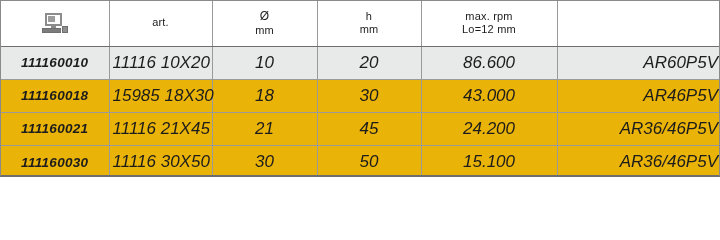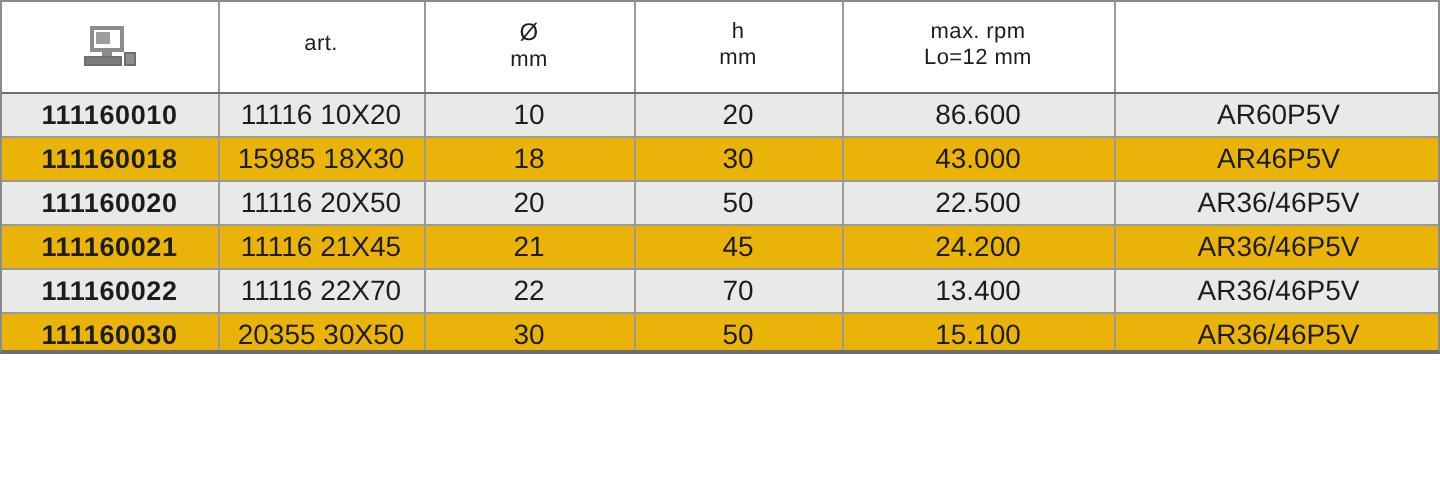--- a/index.html
+++ b/index.html
@@ -91,35 +91,35 @@
   .pc-icon .tower {
     position: absolute;
     left: 20px; top: 13px;
     width: 6px; height: 7px;
     background: #8f8f8f;
     border: 1px solid #6f6f6f;
     box-sizing: border-box;
   }
 
   
-  tbody tr { height: 19px; }
+  tbody tr { height: 19px; font-style: italic; }
   tbody tr.shaded td { background: #e8e9e9; }
   tbody tr.plain  td { background: #eab308; }
 
   tbody td {
     border-right: 1px solid #9a9a9a;
     border-bottom: 1px solid #9a9a9a;
-    font-size: 14px;
+    font-size: 17px;
     color: #1c1c1c;
     text-align: center;
     vertical-align: middle;
     padding: 0 3px;
     white-space: nowrap;
   }
-  tbody td:last-child { border-right: none; }
+  tbody td:last-child { border-right: none; text-align: right; }
   tbody tr:last-child td { border-bottom: none; }
 
   td.code {
     font-weight: bold;
     font-size: 13.5px;
     letter-spacing: 0.3px;
   }
 
   
   .frame {
@@ -197,47 +197,31 @@
           <td>AR60P5V</td>
         </tr>
         <tr class="plain">
           <td class="code">111160018</td>
           <td>15985 18X30</td>
           <td>18</td>
           <td>30</td>
           <td>43.000</td>
           <td>AR46P5V</td>
         </tr>
-        <tr class="shaded">
-          <td class="code">111160020</td>
-          <td>11116 20X50</td>
-          <td>20</td>
-          <td>50</td>
-          <td>22.500</td>
-          <td>AR36/46P5V</td>
-        </tr>
         <tr class="plain">
           <td class="code">111160021</td>
           <td>11116 21X45</td>
           <td>21</td>
           <td>45</td>
           <td>24.200</td>
           <td>AR36/46P5V</td>
         </tr>
-        <tr class="shaded">
-          <td class="code">111160022</td>
-          <td>11116 22X70</td>
-          <td>22</td>
-          <td>70</td>
-          <td>13.400</td>
-          <td>AR36/46P5V</td>
-        </tr>
         <tr class="plain">
           <td class="code">111160030</td>
-          <td>20355 30X50</td>
+          <td>11116 30X50</td>
           <td>30</td>
           <td>50</td>
           <td>15.100</td>
           <td>AR36/46P5V</td>
         </tr>
       </tbody>
   </table>
 </div>
 
 </body></html>

